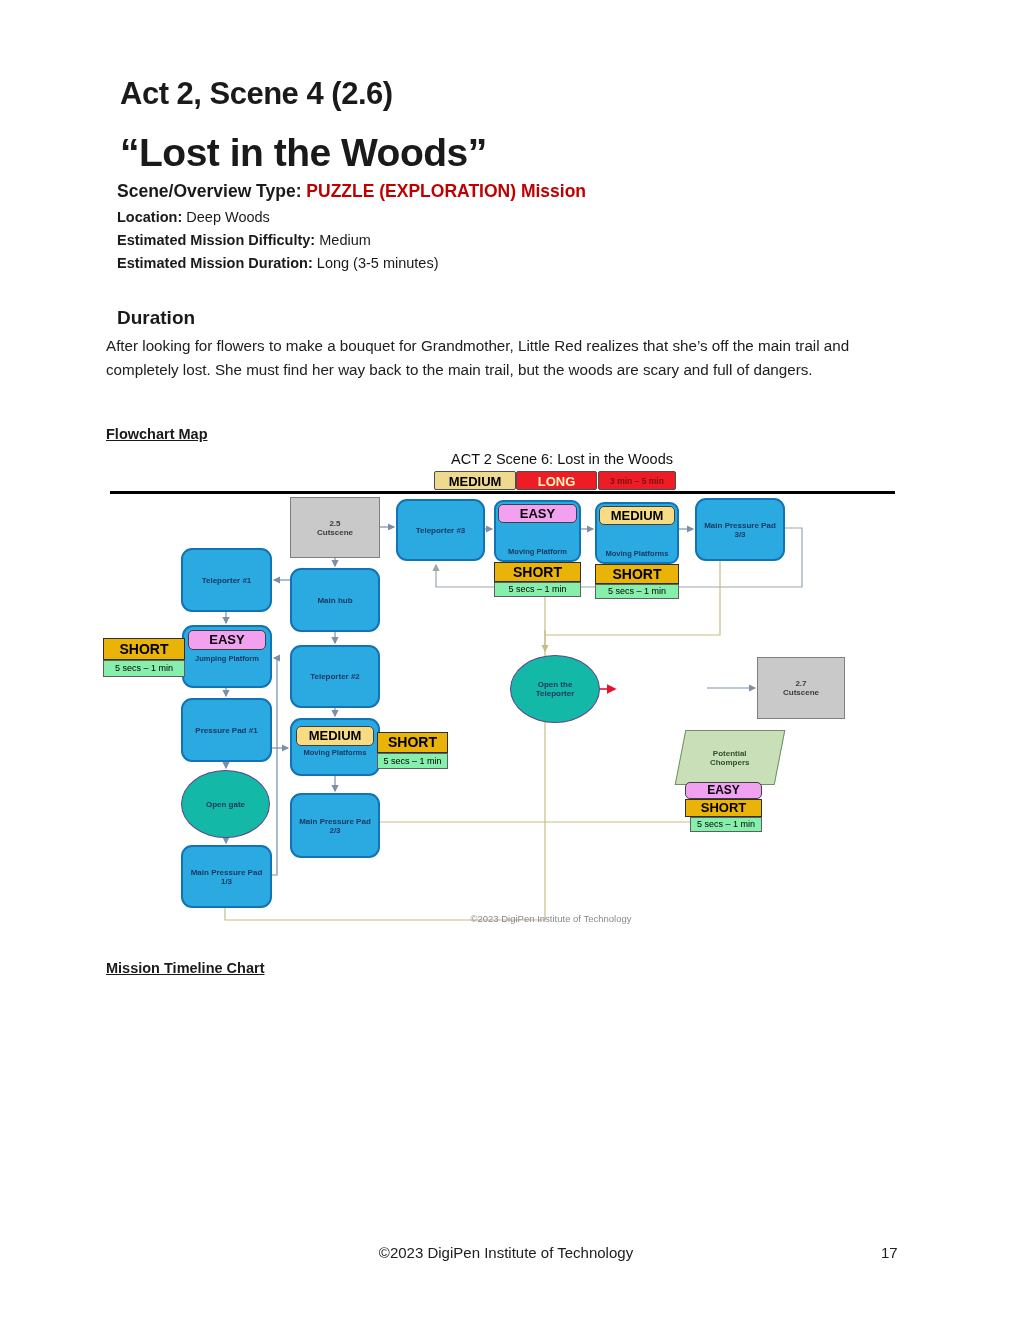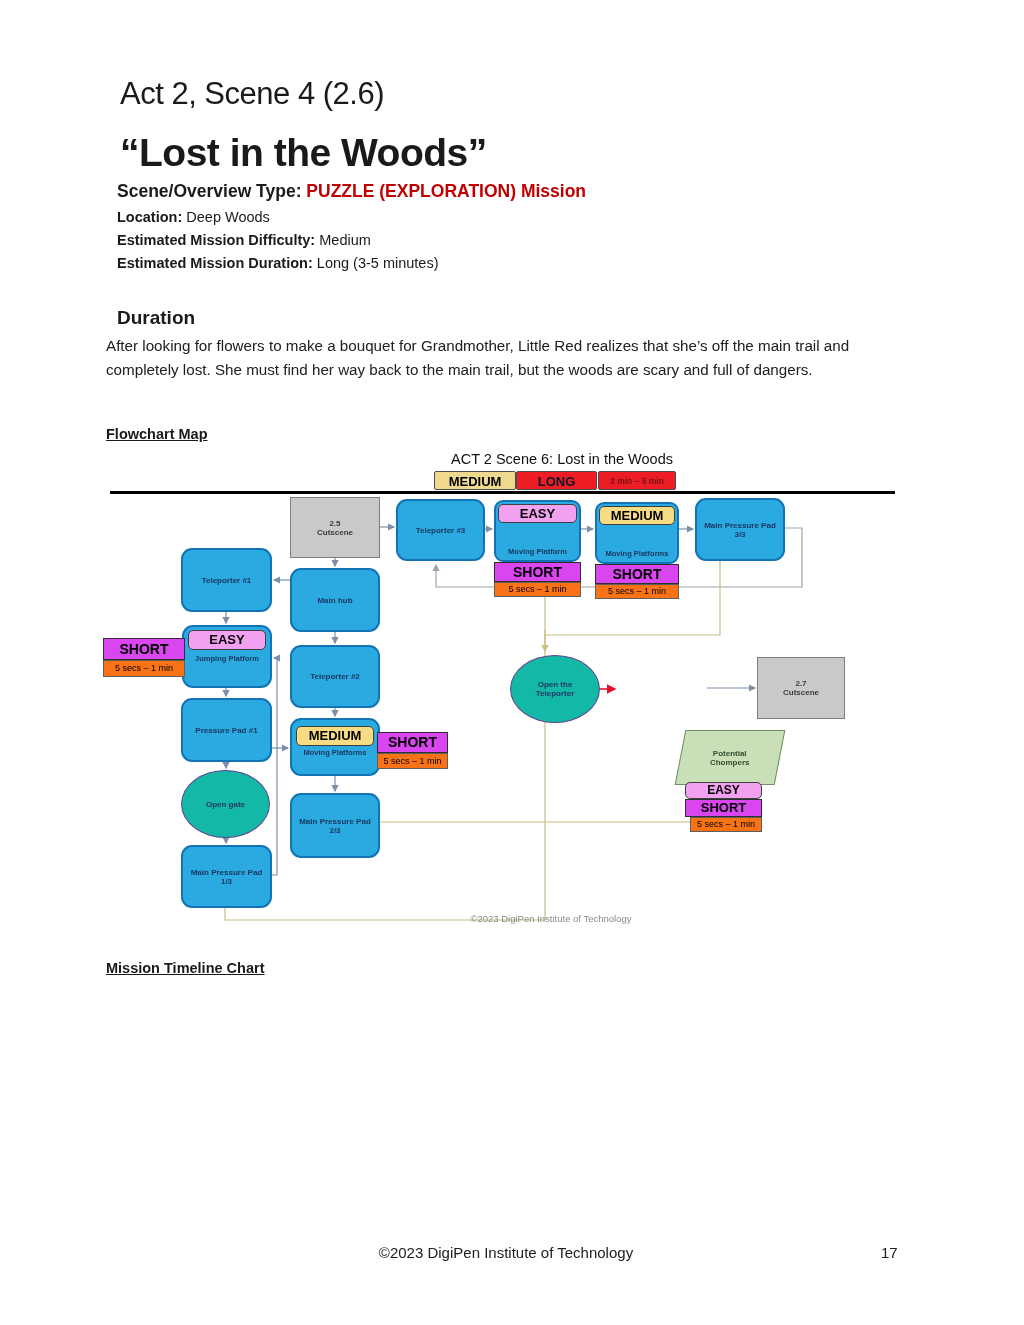--- a/index.html
+++ b/index.html
@@ -1,54 +1,54 @@
 <!DOCTYPE html>
 <html><head>
 <meta charset="utf-8">
 <style>
   html,body{margin:0;padding:0;}
   body{width:1024px;height:1325px;background:#ffffff;position:relative;
        font-family:"Liberation Sans",sans-serif;color:#1a1a1a;overflow:hidden;}
   .abs{position:absolute;}
   
-  .h-title{left:120px;top:76px;font-size:31px;font-weight:normal;letter-spacing:-.5px;}
+  .h-title{left:120px;top:76px;font-size:31px;font-weight:bold;letter-spacing:-.5px;}
   .h-sub{left:120px;top:131px;font-size:39px;font-weight:bold;letter-spacing:-.5px;}
   .mission-line{left:117px;top:181px;font-size:17.5px;font-weight:bold;}
   .mission-line .val{color:#C00000;}
   .meta-line{font-size:14.5px;left:117px;}
   .meta-line b{font-weight:bold;}
   .h-overview{left:117px;top:307px;font-size:19px;font-weight:bold;}
   .p-overview{left:106px;top:334px;width:798px;font-size:15.2px;line-height:23.5px;color:#202020;}
   .h-section{font-size:14.5px;font-weight:bold;text-decoration:underline;left:106px;}
   .footer-copy{left:360px;top:1244px;width:292px;text-align:center;font-size:15px;color:#202020;}
   .footer-page{left:881px;top:1244px;font-size:15px;color:#202020;}
   
   .fc{left:0;top:445px;width:1024px;height:500px;}
   .fc-title{left:362px;top:6px;width:400px;text-align:center;font-size:14.5px;color:#111;}
   .fc-legend{left:434px;top:26px;height:19px;display:flex;}
   .fc-legend .seg{height:19px;line-height:19px;text-align:center;border:1px solid #4d4d4d;
                   font-weight:bold;box-sizing:border-box;border-radius:2px;}
   .seg.tan{width:82px;background:#EFD98F;color:#000;font-size:13px;}
-  .seg.red{width:81px;background:#EE1C25;color:#0f172a;font-size:13px;}
+  .seg.red{width:81px;background:#EE1C25;color:#fef9c3;font-size:13px;}
   .seg.red-sm{width:78px;background:#EE1C25;color:#7A1113;font-size:8.5px;margin-left:1px;}
   .fc-rule{left:110px;top:46px;width:785px;height:3px;background:#000;}
   .node{position:absolute;display:flex;align-items:center;justify-content:center;
         text-align:center;white-space:pre-line;font-weight:bold;font-size:8px;box-sizing:border-box;}
   .node.blue{background:#2BA9E1;border:2px solid #1273B5;border-radius:11px;color:#17375E;}
   .node.gray{background:#C9C9C9;border:1px solid #7F7F7F;color:#3B3B3B;}
   .node.purple{background:#14b8a6;border:1.5px solid #5F4292;color:#1F3864;border-radius:50%;}
   .node.green{background:#C9DFB7;border:1px solid #6F8F66;color:#2F4F2F;transform:skewX(-11deg);}
   .node.green .unskew{transform:skewX(11deg);}
   .badge{border:1px solid #3f3f3f;font-weight:bold;text-align:center;border-radius:5px;
          box-sizing:border-box;background:#fff;color:#000;}
   .badge.pink{background:#F2A0F0;}
   .badge.yellow{background:#F7DC84;}
-  .whitebox{background:#d946ef;border:1px solid #2f2f2f;text-align:center;font-weight:bold;
+  .whitebox{background:#eab308;border:1px solid #2f2f2f;text-align:center;font-weight:bold;
             box-sizing:border-box;color:#000;}
-  .durbox{background:#f97316;border:1px solid #5f5f5f;text-align:center;box-sizing:border-box;color:#000;}
+  .durbox{background:#86efac;border:1px solid #5f5f5f;text-align:center;box-sizing:border-box;color:#000;}
   .pgroup{position:absolute;}
   .pg-blue{background:#2BA9E1;border:2px solid #1273B5;border-radius:9px;padding:2px 2px 3px;box-sizing:border-box;}
   .pg-blue .badge{height:19px;line-height:17px;font-size:13px;}
   .pg-label{font-size:7.5px;font-weight:bold;color:#17375E;text-align:center;padding:3px 0 1px;margin-top:21px;}
   .pgroup .whitebox{height:20px;line-height:18px;font-size:14px;}
   .pgroup .durbox{height:15px;line-height:13px;font-size:9px;}
   .fc-watermark{left:401px;top:468px;width:300px;text-align:center;font-size:9.5px;color:#8a8a8a;}
   svg.wires{position:absolute;left:0;top:0;pointer-events:none;}
 </style>
 </head>

